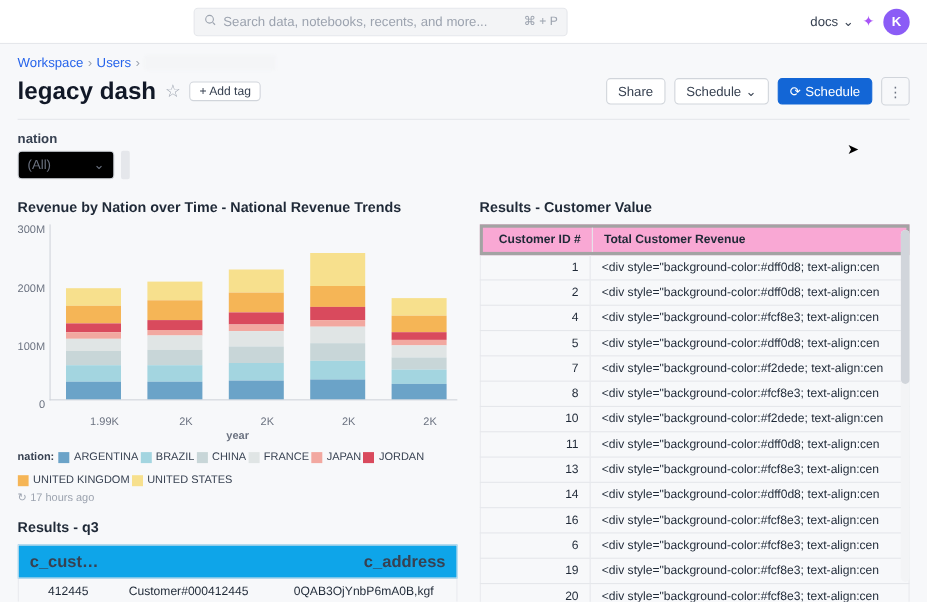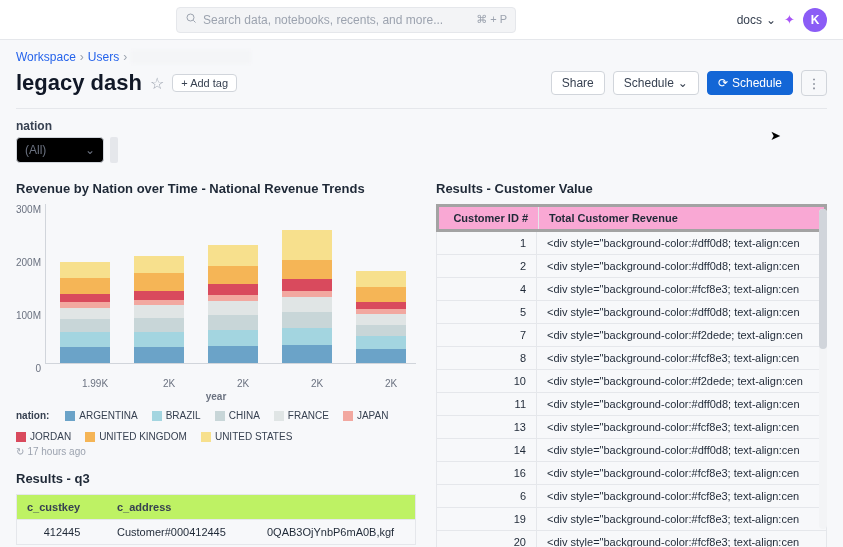--- a/index.html
+++ b/index.html
@@ -44,28 +44,28 @@
 .chart { display: flex; height: 170px; }
 .yaxis { width: 40px; display: flex; flex-direction: column; justify-content: space-between; align-items: flex-end; padding-right: 4px; font-size: 10px; color: #6b7280; position: relative; }
 .yaxis-label { position: absolute; left: -4px; top: 50%; transform: rotate(-90deg) translateX(18px); transform-origin: left center; font-size: 10px; color: #6b7280; font-weight: 600; }
 .bars { flex: 1; display: flex; align-items: flex-end; gap: 24px; border-left: 1px solid #d1d5db; border-bottom: 1px solid #d1d5db; padding: 0 10px 0 14px; height: 160px; position: relative; }
 .bar { width: 50px; display: flex; flex-direction: column-reverse; }
 .seg { width: 100%; }
 .xaxis { display: flex; gap: 24px; padding-left: 54px; margin-top: 4px; font-size: 10px; color: #6b7280; }
 .xaxis span { width: 50px; text-align: center; }
 .xaxis-label { text-align: center; font-size: 10px; color: #6b7280; font-weight: 600; margin-top: 2px; }
 
-.legend { display: flex; flex-wrap: wrap; gap: 10px 14px; font-size: 10px; color: #374151; margin-top: 8px; }
+.legend { display: flex; flex-wrap: wrap; gap: 10px 2px; font-size: 10px; color: #374151; margin-top: 8px; }
 .legend-item { display: flex; align-items: center; gap: 4px; }
 .swatch { width: 10px; height: 10px; }
 .legend-label { font-weight: 600; color: #374151; margin-right: 2px; }
 
 .updated { font-size: 10px; color: #9ca3af; margin-top: 4px; display: flex; align-items: center; gap: 3px; }
 
-.table-hdr { display: flex; background: #bef264; border: 1px solid #e5e7eb; font-size: 11px; font-weight: 600; color: #374151; }
+.table-hdr { display: flex; background: #0ea5e9; border: 1px solid #e5e7eb; font-size: 15px; font-weight: 600; color: #374151; text-align: right; }
 .table-hdr div, .table-row div { padding: 6px 10px; overflow: hidden; text-overflow: ellipsis; white-space: nowrap; }
 .table-row { display: flex; border-left: 1px solid #e5e7eb; border-right: 1px solid #e5e7eb; border-bottom: 1px solid #e5e7eb; font-size: 11px; }
 
 .r-table-hdr { display: flex; background: #f9a8d4; border: 3px solid #a3a3a3; font-size: 11px; font-weight: 600; }
 .r-row { display: flex; border-left: 1px solid #e5e7eb; border-right: 1px solid #e5e7eb; border-bottom: 1px solid #e5e7eb; font-size: 11px; }
 .r-row div, .r-table-hdr div { padding: 5px 10px; white-space: nowrap; overflow: hidden; }
 .r-id { width: 100px; text-align: right; border-right: 1px solid #e5e7eb; }
 .r-val { flex: 1; }
 
 .scroll-track { position: absolute; right: 0; top: 28px; width: 8px; height: 320px; background: #f3f4f6; border-radius: 4px; }

